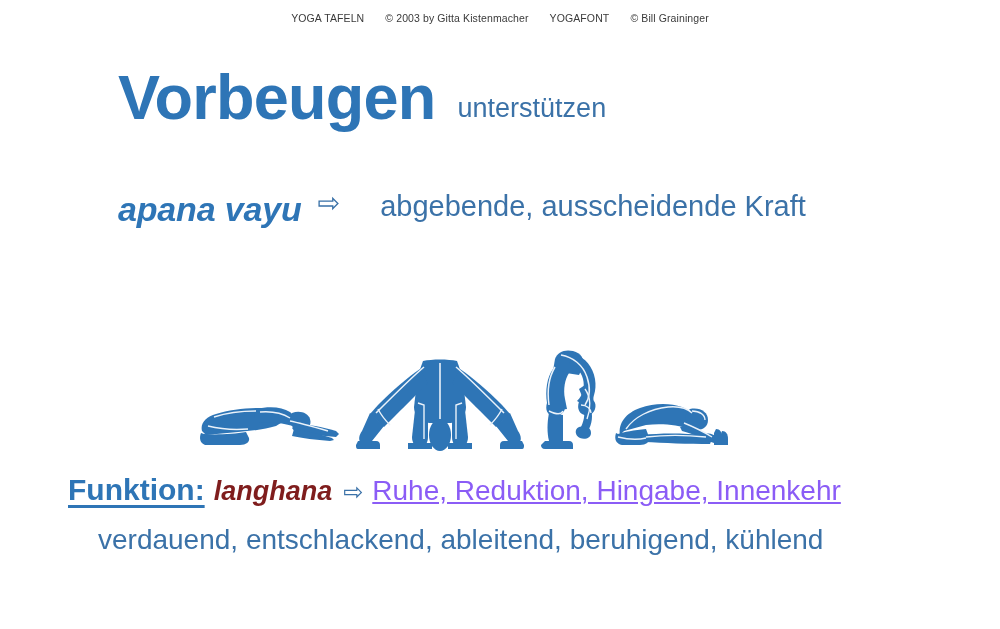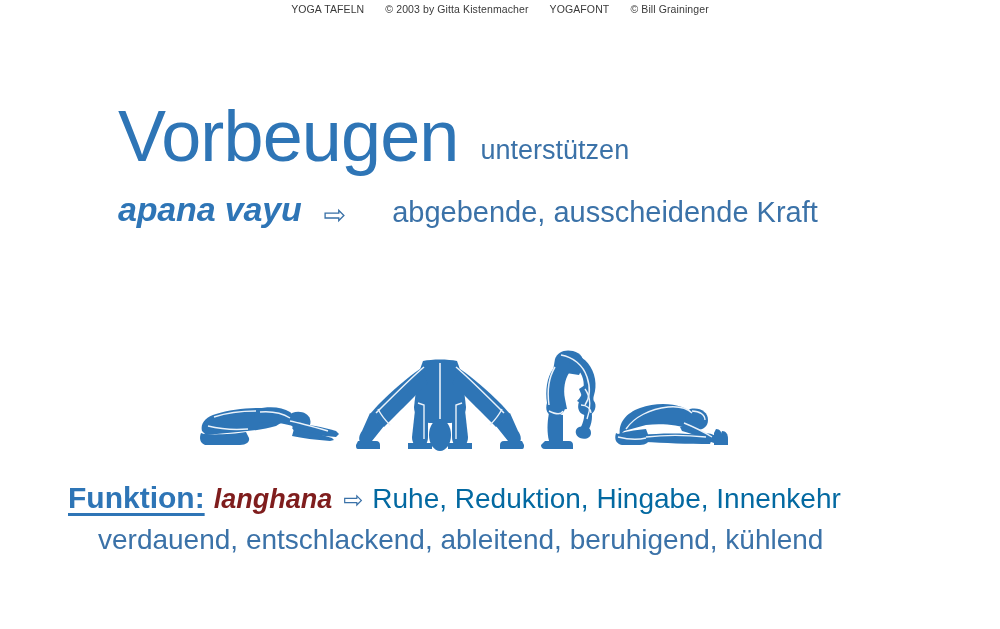--- a/index.html
+++ b/index.html
@@ -11,67 +11,65 @@
     height: 629px;
     background: #ffffff;
     font-family: "Liberation Sans", sans-serif;
     overflow: hidden;
     position: relative;
   }
 
   
   .credit-bar {
     position: absolute;
-    top: 3px;
+    top: 12px;
     left: 0;
     width: 1000px;
     text-align: center;
     font-size: 10.5px;
     color: #3a3a3a;
     letter-spacing: 0.01em;
     white-space: nowrap;
   }
   .credit-bar span { margin: 0 2px; }
   .credit-sep { display: inline-block; width: 7px; }
 
   
   .title-row {
     position: absolute;
     left: 118px;
     top: 66px;
     display: flex;
     align-items: baseline;
   }
   .title-main {
-    font-size: 72px;
-    font-weight: normal;
+    font-size: 63px;
+    font-weight: bold;
     color: #2E75B6;
     line-height: 1;
     letter-spacing: -0.012em;
-    margin-top: 34px;
   }
   .title-sub {
     font-size: 27px;
     color: #3B72A8;
     margin-left: 22px;
     line-height: 1;
     position: relative;
     top: -2px;
     margin-top: 23px;
   }
 
   
   .subtitle-row {
     position: absolute;
     left: 118px;
     top: 190px;
     display: flex;
-    align-items: flex-end;
+    align-items: flex-start;
     white-space: nowrap;
-    gap: 6px;
   }
   .sanskrit {
     font-size: 34px;
     font-weight: bold;
     font-style: italic;
     color: #2E75B6;
     letter-spacing: -0.005em;
   }
   .arrow-glyph {
     font-size: 27px;
@@ -113,37 +111,37 @@
     align-items: baseline;
     white-space: nowrap;
   }
   .function-label {
     font-size: 30px;
     font-weight: bold;
     color: #2E75B6;
     text-decoration: underline;
     text-underline-offset: 5px;
     text-decoration-thickness: 2.5px;
-    margin-top: 8px;
   }
   .function-sanskrit {
     font-size: 27px;
     font-weight: bold;
     font-style: italic;
     color: #7f1d1d;
     margin-left: 9px;
   }
   .function-arrow {
     font-size: 24px;
     color: #3B72A8;
     margin: 0 9px 0 11px;
   }
   .function-text {
     font-size: 28px;
-    color: #0369a1;
+    color: #8b5cf6;
+    text-decoration: underline;
   }
 
   .effects-row {
     position: absolute;
     left: 98px;
     top: 524px;
     font-size: 28px;
     color: #3B72A8;
     white-space: nowrap;
   }

